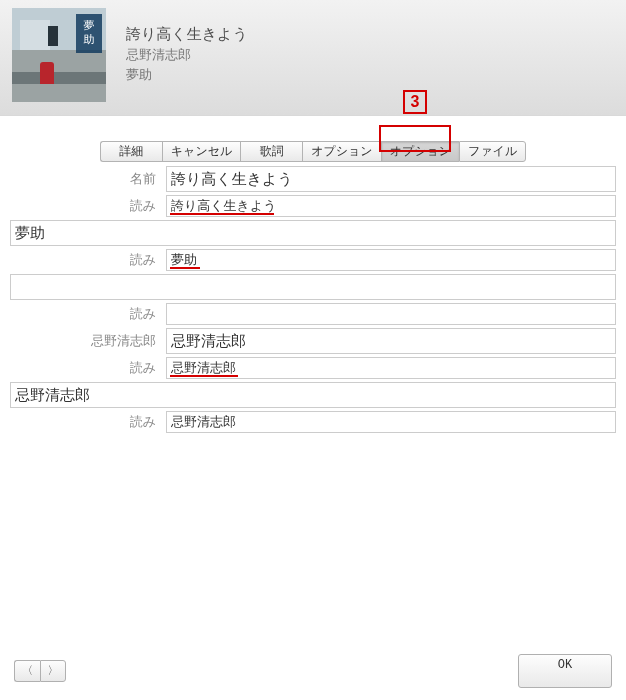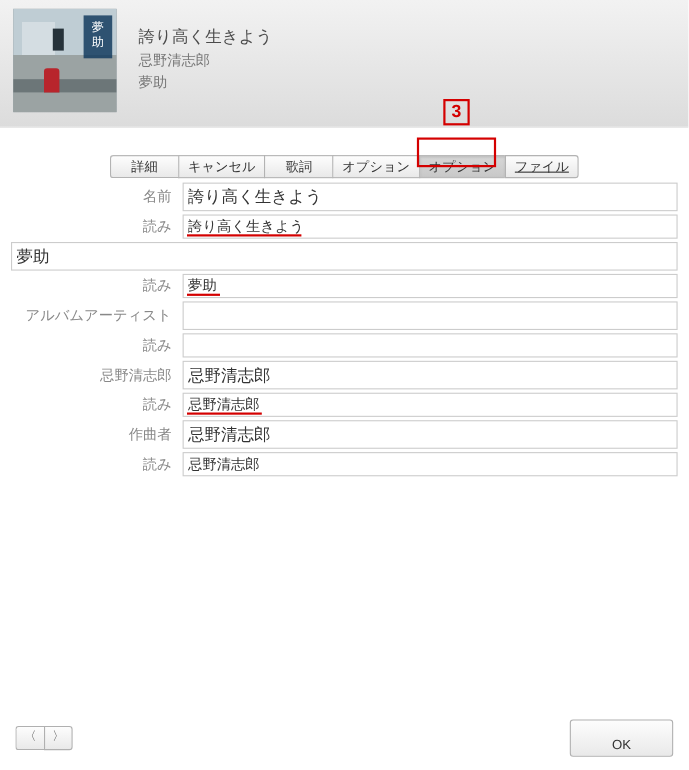--- a/index.html
+++ b/index.html
@@ -75,21 +75,21 @@
     padding: 0 8px;
     min-width: 62px;
     text-align: center;
     background: linear-gradient(to bottom, #fdfdfd, #e9e9e9);
     border: 1px solid #b3b3b3;
     border-right: none;
     color: #333;
     cursor: pointer;
   }
   .tab:first-child { border-radius: 3px 0 0 3px; }
-  .tab:last-child { border-right: 1px solid #b3b3b3; border-radius: 0 3px 3px 0; text-decoration: underline; }
+  .tab:last-child { border-right: 1px solid #b3b3b3; border-radius: 0 3px 3px 0; }
   .tab.active {
     background: linear-gradient(to bottom, #d7d7d7, #c8c8c8);
     box-shadow: inset 0 1px 2px rgba(0,0,0,0.15);
   }
   .tab-highlight {
     position: absolute;
     top: 125px;
     left: 379px;
     width: 72px;
     height: 27px;
@@ -157,30 +157,31 @@
     text-align: center;
     line-height: 18px;
     cursor: pointer;
   }
   .nav-btn:first-child { border-radius: 3px 0 0 3px; border-right: none; }
   .nav-btn:last-child { border-radius: 0 3px 3px 0; }
   .spacer { flex: 1 1 auto; }
   .btn {
     height: 34px;
     min-width: 94px;
-    padding: 12px 10px;
+    padding: 0 10px;
     margin-left: 8px;
     background: linear-gradient(to bottom, #fdfdfd, #e9e9e9);
     border: 1px solid #b0b0b0;
     border-radius: 3px;
     font-size: 12px;
     color: #333;
     text-align: center;
     line-height: 20px;
     cursor: pointer;
+    font-family: Liberation Mono, monospace;
   }
 </style>
 </head>
 <body>
 
 <div class="header">
   <div class="album-art">
     <div class="sky"></div>
     <div class="building"></div>
     <div class="door"></div>
@@ -241,21 +242,20 @@
       <div class="row-label">読み</div>
       <div class="row-input-wrap">
         <input class="row-input" value="夢助" style="">
         <div class="underline-red" style="width:30px"></div>
       </div>
     </div>
   </div>
 
   <div class="group">
     <div class="row">
-      <div class="row-label">アルバムアーティスト</div>
       <div class="row-input-wrap">
         <input class="row-input big" value="" style="">
       </div>
     </div>
     <div class="row">
       <div class="row-label">読み</div>
       <div class="row-input-wrap">
         <input class="row-input" value="" style="">
       </div>
     </div>
@@ -272,21 +272,20 @@
       <div class="row-label">読み</div>
       <div class="row-input-wrap">
         <input class="row-input" value="忌野清志郎" style="">
         <div class="underline-red" style="width:68px"></div>
       </div>
     </div>
   </div>
 
   <div class="group">
     <div class="row">
-      <div class="row-label">作曲者</div>
       <div class="row-input-wrap">
         <input class="row-input big" value="忌野清志郎" style="">
       </div>
     </div>
     <div class="row">
       <div class="row-label">読み</div>
       <div class="row-input-wrap">
         <input class="row-input" value="忌野清志郎" style="">
       </div>
     </div>

